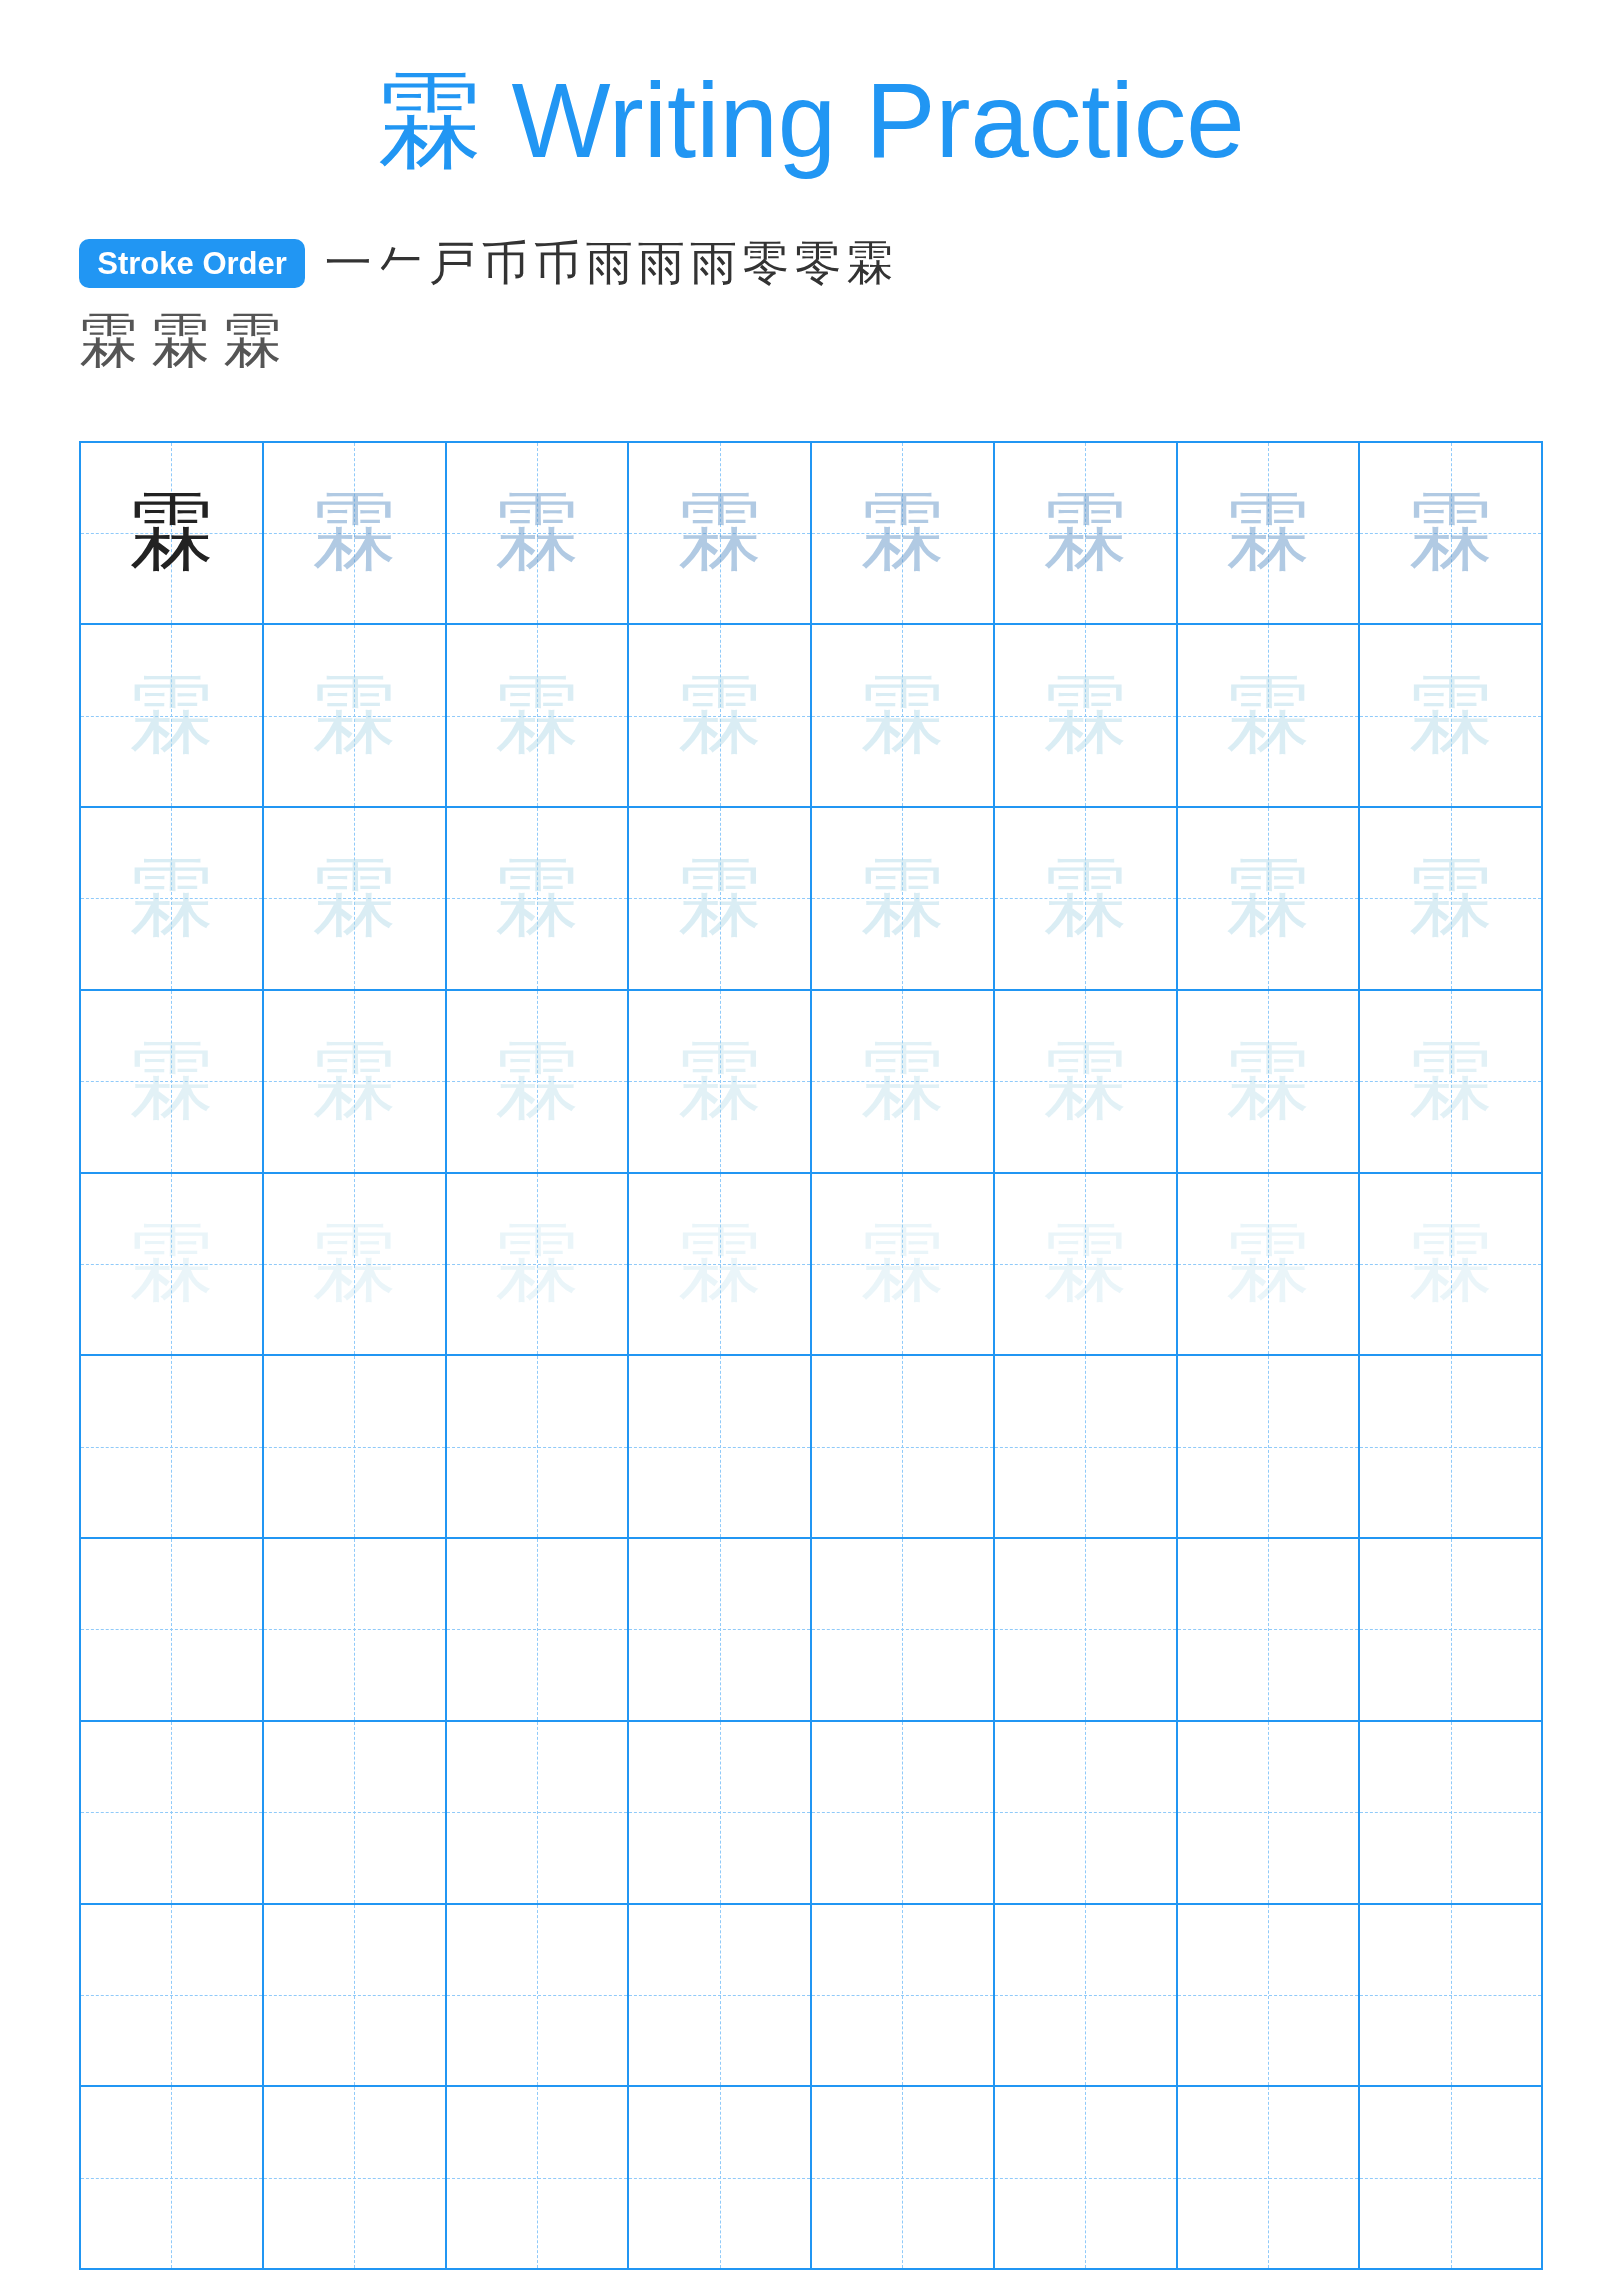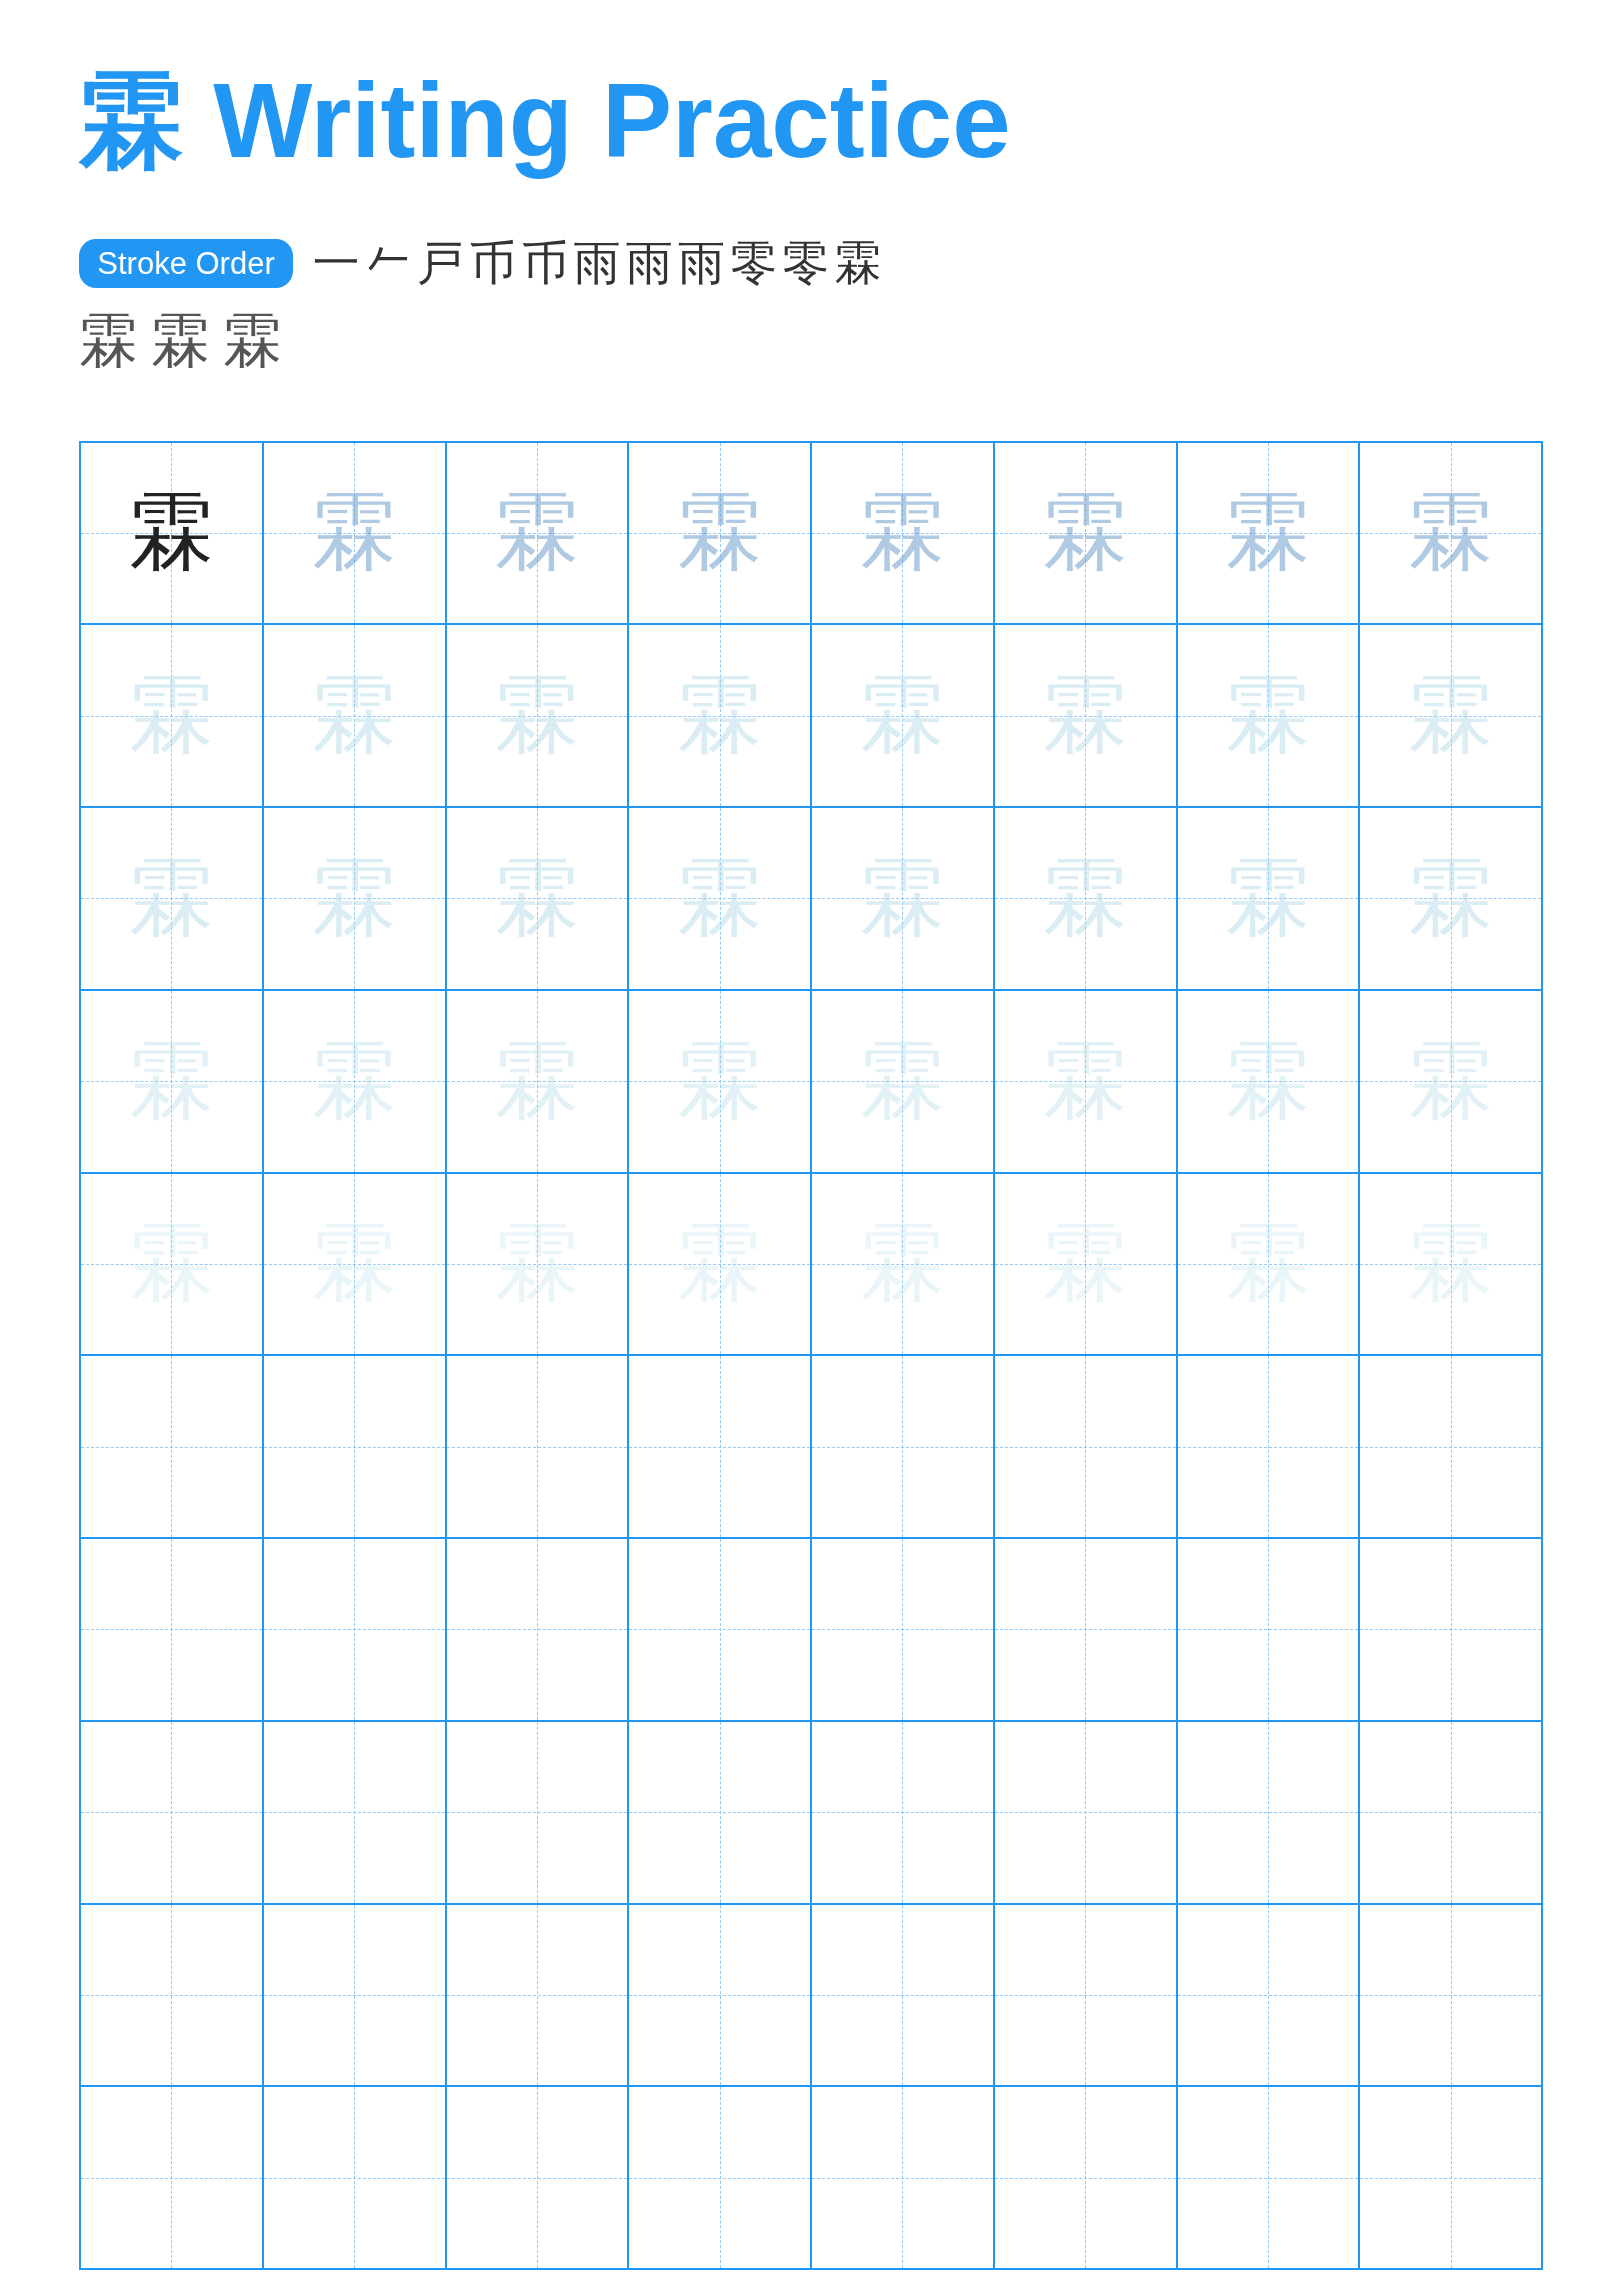--- a/index.html
+++ b/index.html
@@ -14,43 +14,44 @@
     .page {
       width: 1622px;
       min-height: 2295px;
       background: #fff;
       padding: 52px 79px;
       display: flex;
       flex-direction: column;
     }
 
     .title {
+      text-align: center;
       font-size: 105px;
-      font-weight: bold;
+      font-weight: normal;
       color: #2196F3;
       margin-bottom: 39px;
       font-family: Arial, sans-serif;
     }
 
     .stroke-order-row {
       display: flex;
       align-items: flex-start;
       margin-bottom: 6.5px;
       flex-wrap: wrap;
     }
 
     .stroke-order-badge {
       background: #2196F3;
       color: white;
       font-size: 31px;
       padding: 6.5px 18.3px;
-      border-radius: 17px;
+      border-radius: 10px;
       margin-right: 19.6px;
       font-family: Arial, sans-serif;
-      font-weight: normal;
+      font-weight: bold;
       white-space: nowrap;
       align-self: center;
     }
 
     .stroke-sequence {
       display: flex;
       align-items: center;
       flex-wrap: wrap;
       gap: 5.2px;
     }

